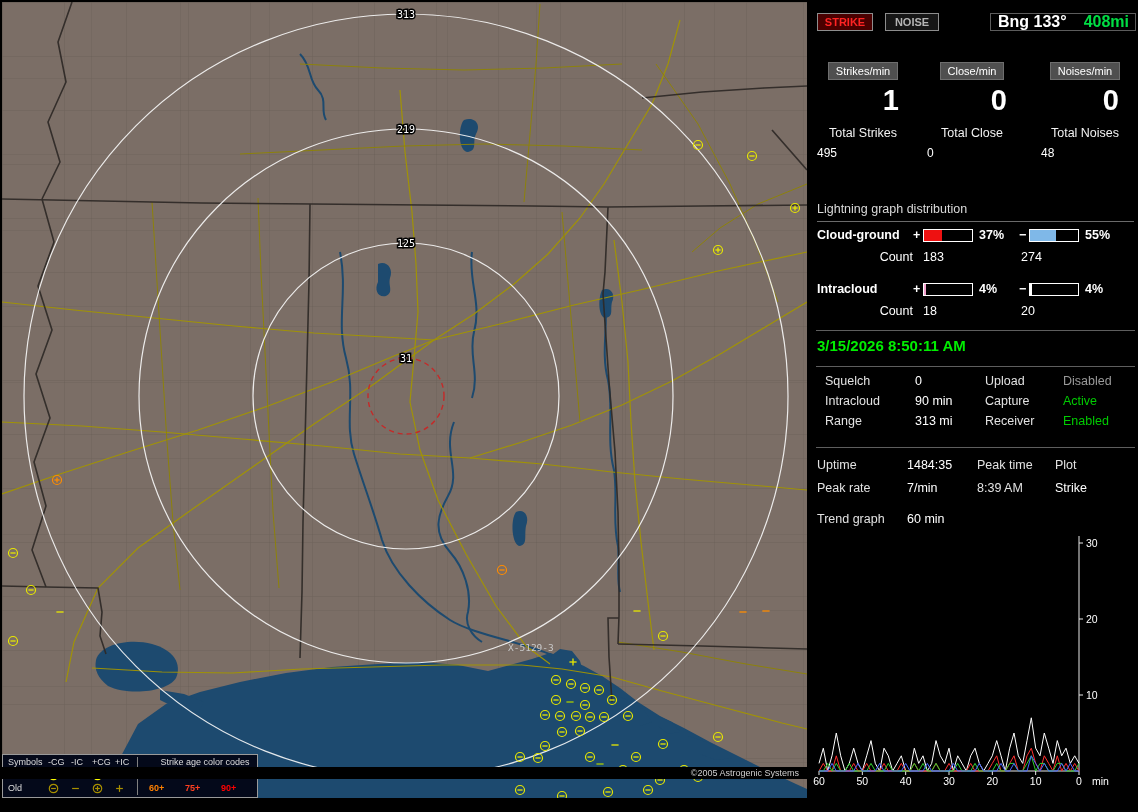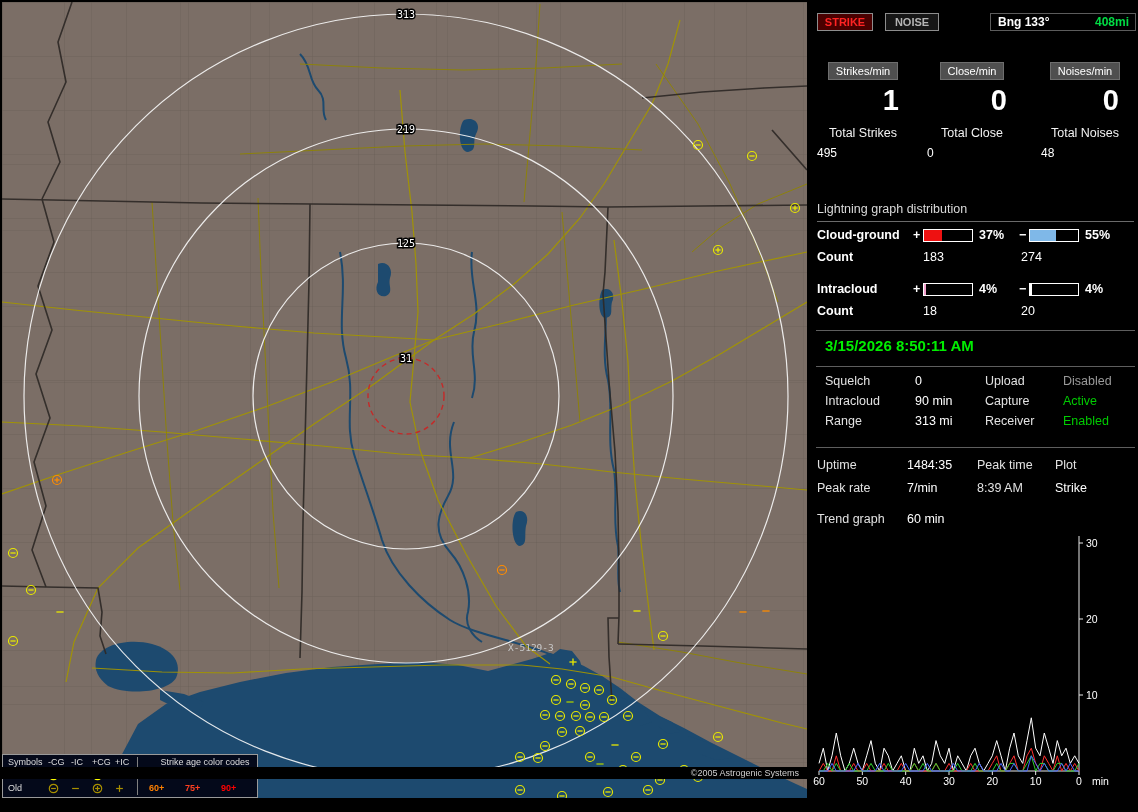--- a/index.html
+++ b/index.html
@@ -22,46 +22,46 @@
   .lg-sym{position:absolute;top:0;}
   
   #sidebar{position:absolute;left:809px;top:0;width:329px;height:812px;background:#000;color:#fff;}
   #hdr{position:absolute;left:0;top:13px;width:329px;height:20px;}
   .btn{position:absolute;top:0;height:18px;font-size:11px;font-weight:bold;text-align:center;
     line-height:16px;border:1px solid #8d8d8d;box-sizing:border-box;padding:0;cursor:pointer;
     font-family:"Liberation Sans",sans-serif;}
   #btn-strike{left:8px;width:56px;background:#4a0000;color:#ff2424;}
   #btn-noise{left:76px;width:54px;background:#161616;color:#b4b4b4;}
   #bngbox{position:absolute;left:181px;top:0;width:146px;height:18px;background:#000;
-    border:1px solid #5c5c5c;box-sizing:border-box;font-size:12px;font-weight:bold;line-height:16px;}
+    border:1px solid #5c5c5c;box-sizing:border-box;font-size:16px;font-weight:bold;line-height:16px;}
   #bngbox .bl{position:absolute;left:7px;color:#fff;}
   #bngbox .bd{position:absolute;right:6px;color:#00dd44;}
   #rates{position:absolute;left:0;top:62px;width:329px;}
   .rate-col{position:absolute;top:0;}
   .rc0{left:8px;width:92px;} .rc1{left:118px;width:90px;} .rc2{left:232px;width:88px;}
   .pill{display:block;margin:0 auto;width:max-content;background:#4f4f4f;color:#fff;font-size:11px;
     padding:2px 7px;border:1px solid #6e6e6e;}
   .bignum{font-size:29px;font-weight:bold;text-align:right;padding-right:10px;margin-top:4px;height:34px;}
   .tlabel{font-size:12.5px;text-align:center;margin-top:8px;color:#f2f2f2;}
   .tvalue{font-size:12px;text-align:left;padding-right:12px;margin-top:6px;}
   #dist-title{position:absolute;left:8px;top:202px;width:317px;color:#dadada;font-size:12.5px;
     padding-bottom:5px;border-bottom:1px solid #6a6a6a;}
   #dist{position:absolute;left:8px;top:226px;width:318px;}
   .dist-row{display:flex;align-items:center;height:18px;margin-bottom:6px;}
   .count-row{display:flex;height:18px;margin-bottom:12px;font-size:12.5px;}
   .dlabel{width:96px;font-weight:bold;font-size:12.5px;}
-  .dlabel.n{font-weight:bold;}
+  .dlabel.n{font-weight:normal;text-align:right;}
   .sign{width:10px;font-weight:bold;font-size:12.5px;}
   .bar{width:48px;height:11px;border:1px solid #fff;background:#000;display:inline-block;
     box-sizing:content-box;overflow:hidden;}
   .fill{display:block;height:11px;}
   .pct{width:40px;font-weight:bold;font-size:12.5px;padding-left:6px;}
   .cval{width:88px;padding-left:10px;} .cval2{padding-left:10px;}
   .hr{position:absolute;left:7px;width:319px;height:1px;background:#5e5e5e;}
-  #datetime{position:absolute;left:8px;top:337px;font-size:15px;font-weight:bold;color:#00ee00;margin-left:8px;}
+  #datetime{position:absolute;left:8px;top:337px;font-size:15px;font-weight:bold;color:#00ee00;}
   #status-table{position:absolute;left:8px;top:374px;width:329px;}
   #session-table{position:absolute;left:0;top:458px;width:329px;}
   .srow{position:relative;height:20px;}
   .srow23{position:relative;height:23px;}
   .cA{position:absolute;left:8px;color:#e2e2e2;font-size:12.5px;}
   .cB{position:absolute;left:98px;color:#fff;font-size:12.5px;}
   .cC{position:absolute;left:168px;color:#e2e2e2;font-size:12.5px;}
   .cD{position:absolute;left:246px;color:#fff;font-size:12.5px;}
   #trendrow{position:absolute;left:0;top:512px;width:329px;height:18px;}
   #trend-svg{position:absolute;left:0;top:530px;}

